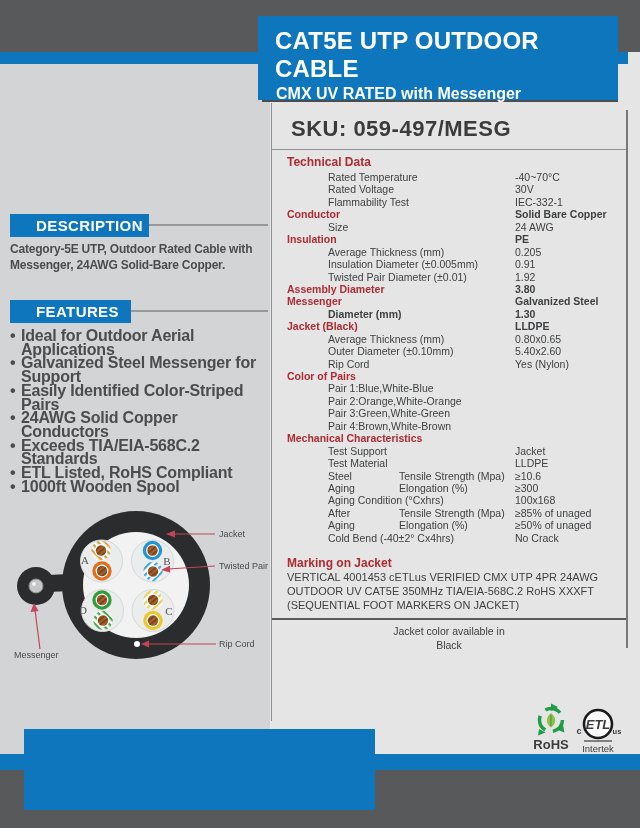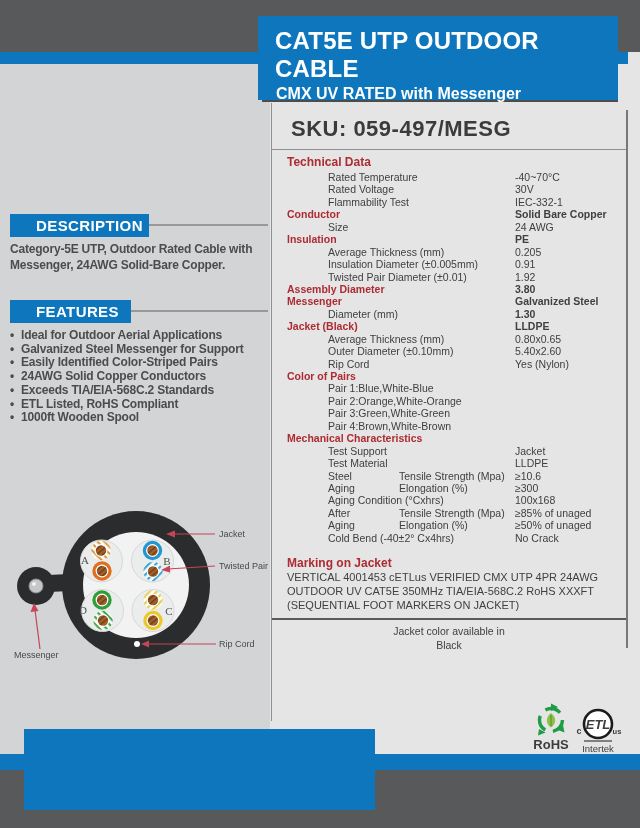--- a/index.html
+++ b/index.html
@@ -20,37 +20,37 @@
   .left-col { left:0; top:64px; width:270px; height:690px; background:#d3d4d6; }
   .sec-head { height:23px; background:#0d76bc; color:#ffffff; font-weight:bold;
               font-size:15px; line-height:23px; padding-left:26px; letter-spacing:0.4px; z-index:2; }
   .desc-head { left:10px; top:214px; width:113px; }
   .desc-rule { left:132px; top:224px; width:136px; height:2px; background:#98999b; }
   .desc-text { left:10px; top:241px; width:256px; color:#4b4c4e; font-weight:bold;
                font-size:12px; line-height:16px; letter-spacing:-0.2px; }
   .feat-head { left:10px; top:300px; width:95px; }
   .feat-rule { left:114px; top:310px; width:154px; height:2px; background:#98999b; }
   .feat-list { left:10px; top:329px; width:258px; margin:0; padding:0; list-style:none;
-               color:#4b4c4e; font-weight:bold; font-size:12px; line-height:13.7px; letter-spacing:-0.2px; }
+               color:#4b4c4e; font-weight:bold; font-size:16px; line-height:13.7px; letter-spacing:-0.2px; }
   .feat-list li { position:relative; padding-left:11px; }
   .feat-list li::before { content:"\2022"; position:absolute; left:0; }
 
   
   .panel-topline { left:262px; top:99px; width:356px; height:3px; background:#4b4c4e; }
   .panel-left  { left:271px; top:103px; width:1px; height:618px; background:#8f9092; }
   .panel-right { left:626px; top:110px; width:2px; height:538px; background:#77787a; }
   .sku { left:291px; top:116px; font-size:22px; font-weight:bold; color:#3a3b3d; letter-spacing:0.5px; }
   .sku-rule { left:272px; top:149px; width:354px; height:1px; background:#8f9092; }
   .tech-head { left:287px; top:155px; font-size:12px; font-weight:bold; color:#ad2b33; }
 
   .tech-rows { left:287px; top:171px; width:340px; font-size:10.5px; color:#3f4042; }
   .t-row { position:relative; height:12.45px; }
   .t-row .lbl { position:absolute; left:41px; white-space:nowrap; }
   .t-row.cat .lbl { left:0; font-weight:bold; color:#ad2b33; }
-  .t-row.subb .lbl { font-weight:normal; }
+  .t-row.subb .lbl { font-weight:bold; }
   .t-row .mid { position:absolute; left:112px; white-space:nowrap;text-align:right; }
   .t-row .val { position:absolute; left:228px; white-space:nowrap;text-align:center; }
   .t-row .val.vb { font-weight:bold; }
 
   .marking-head { left:287px; top:556px; font-size:12px; font-weight:bold; color:#ad2b33; }
   .marking { left:287px; top:570px; width:330px; font-size:11px; line-height:14px; color:#3f4042; }
   .mid-rule { left:272px; top:618px; width:354px; height:2px; background:#5a5b5d; }
   .note { left:272px; top:624px; width:354px; text-align:center; font-size:10.5px; line-height:14px; color:#3f4042; }
 
   

